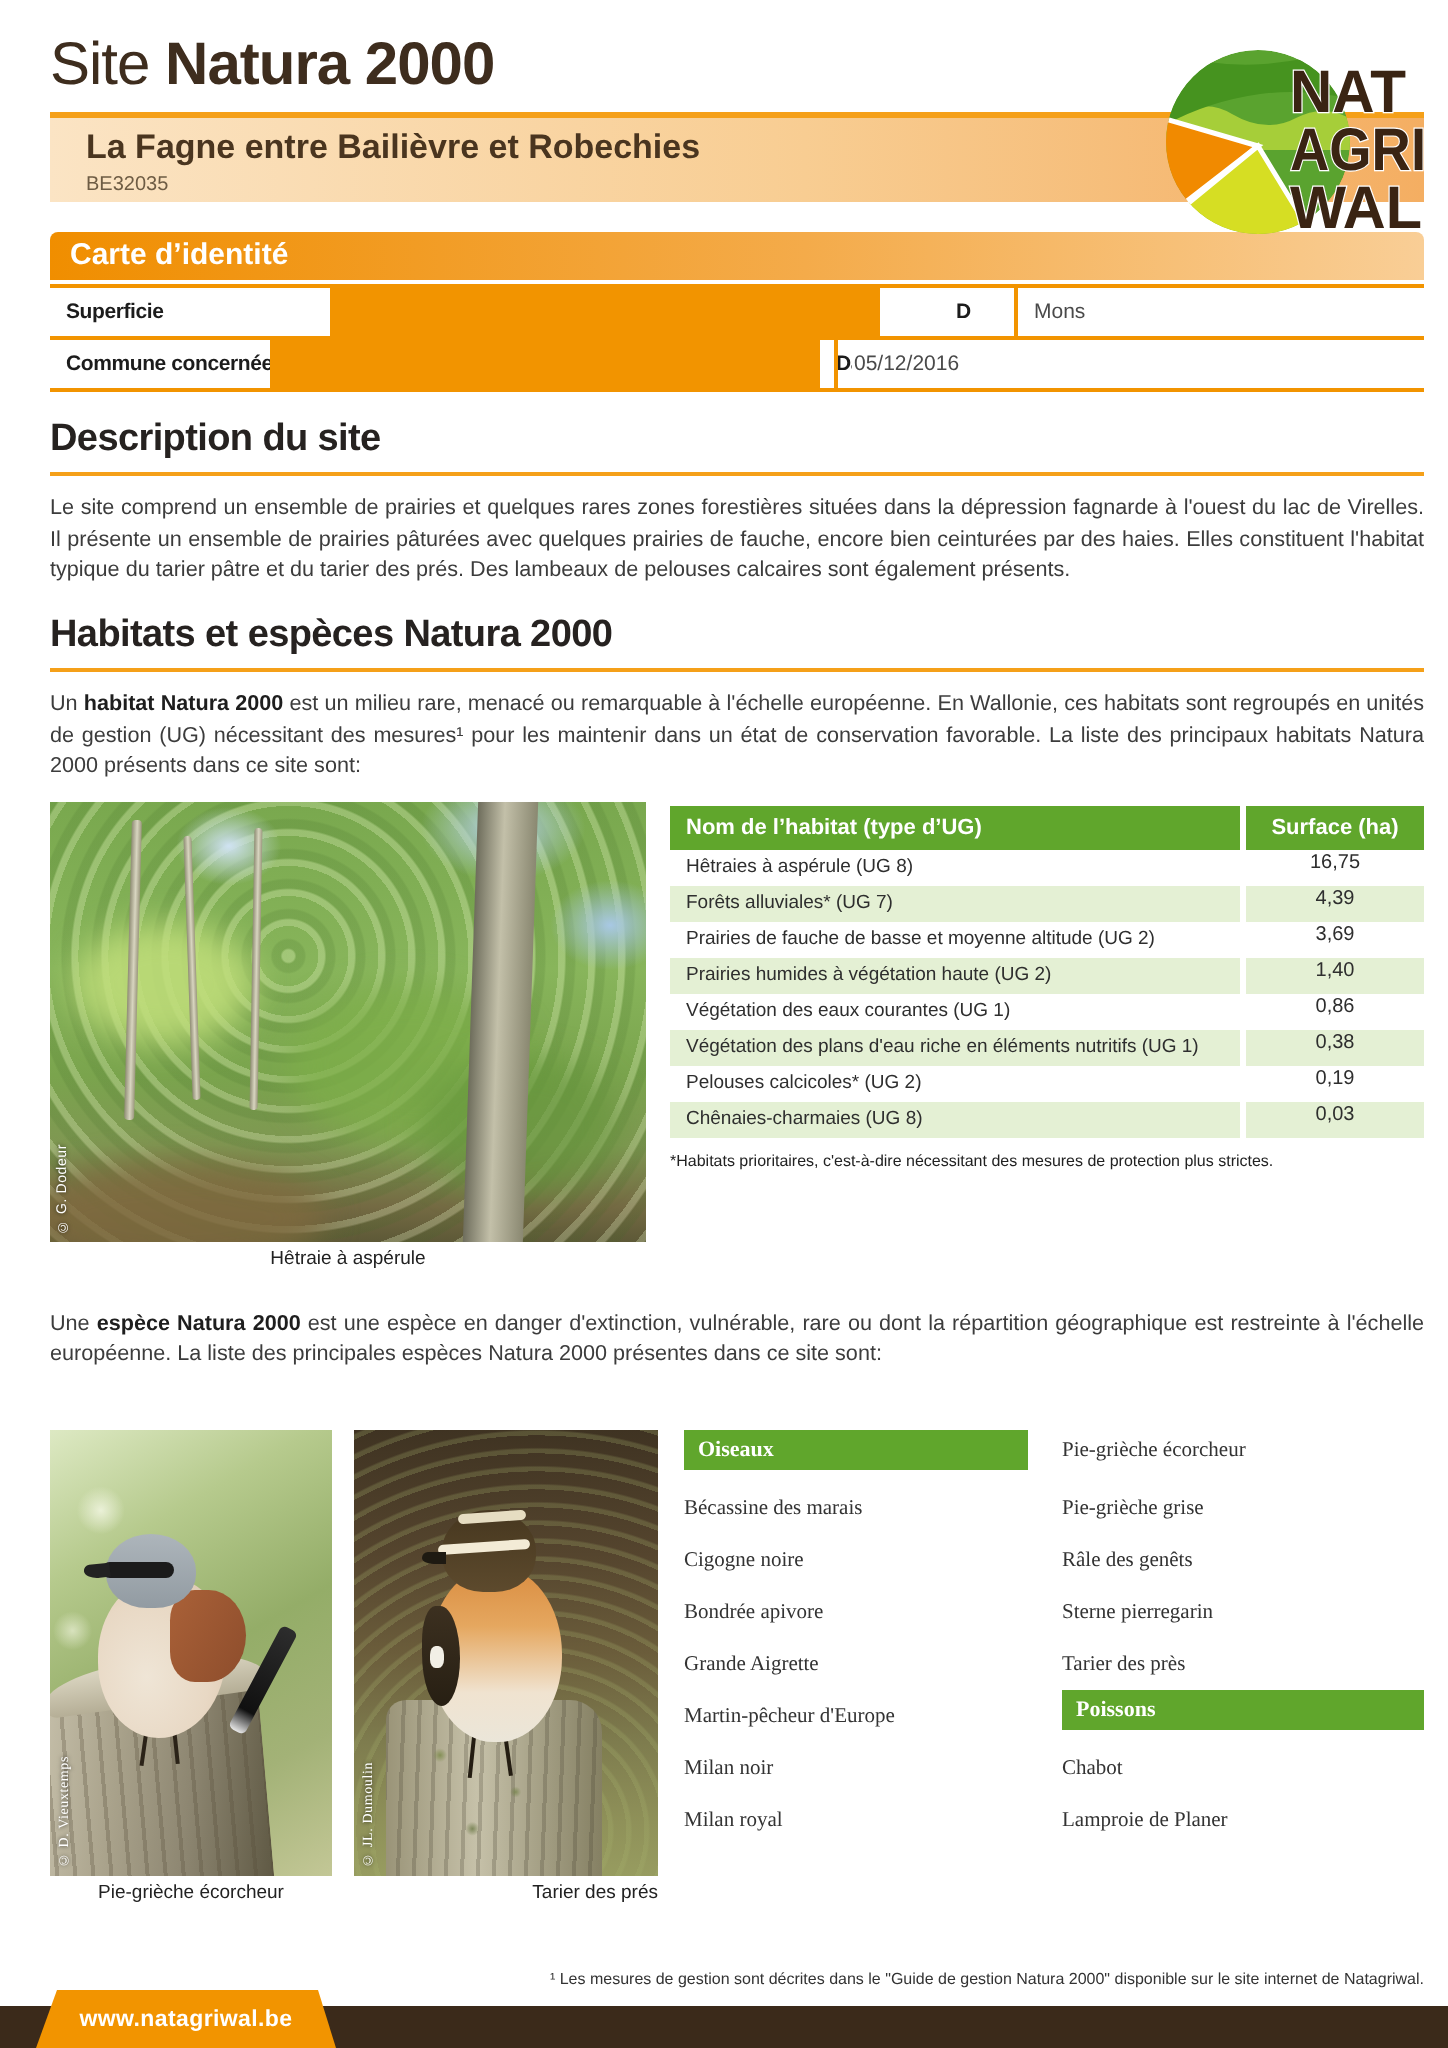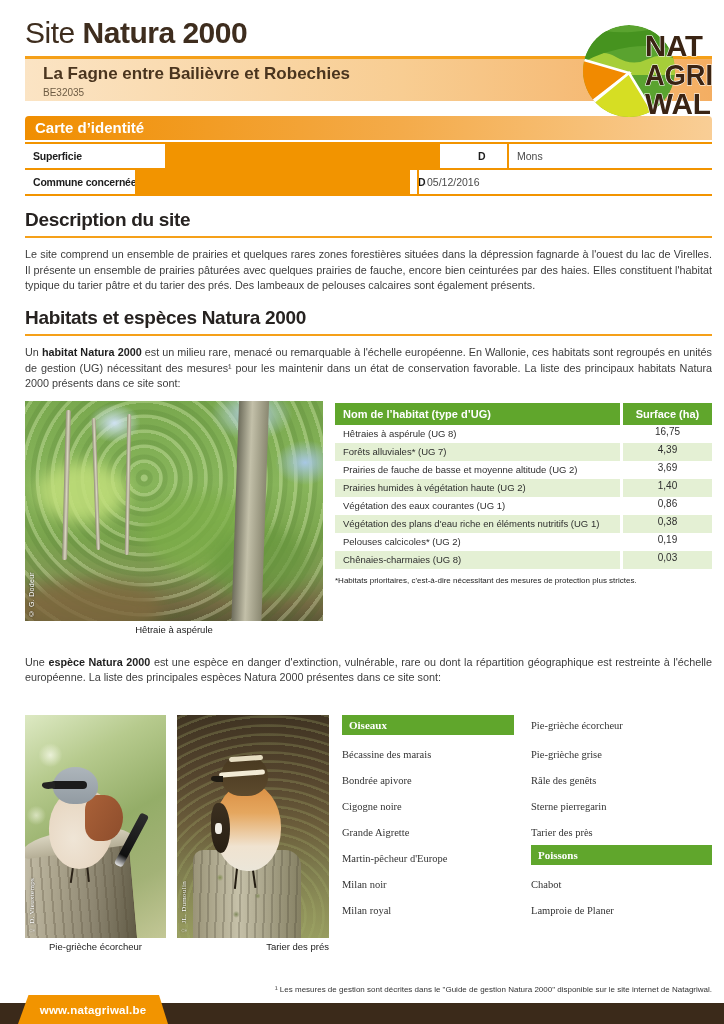--- a/index.html
+++ b/index.html
@@ -293,22 +293,22 @@
         <div class="bird-part b2-brow"></div>
         <div class="bird-part b2-crown"></div>
         <div class="bird-part b2-beak"></div>
         <div class="photo-credit">© JL. Dumoulin</div>
       </div>
 
       <div class="sp-lists">
         <div class="sp-col-left">
           <div class="sp-header">Oiseaux</div>
           <div class="sp-item">Bécassine des marais</div>
+          <div class="sp-item">Cigogne noire</div>
           <div class="sp-item">Bondrée apivore</div>
-          <div class="sp-item">Cigogne noire</div>
           <div class="sp-item">Grande Aigrette</div>
           <div class="sp-item">Martin-pêcheur d'Europe</div>
           <div class="sp-item">Milan noir</div>
           <div class="sp-item">Milan royal</div>
         </div>
         <div class="sp-col-right">
           <div class="sp-item" style="height:20px;margin-bottom:6px">Pie-grièche écorcheur</div>
           <div class="sp-item">Pie-grièche grise</div>
           <div class="sp-item">Râle des genêts</div>
           <div class="sp-item">Sterne pierregarin</div>

